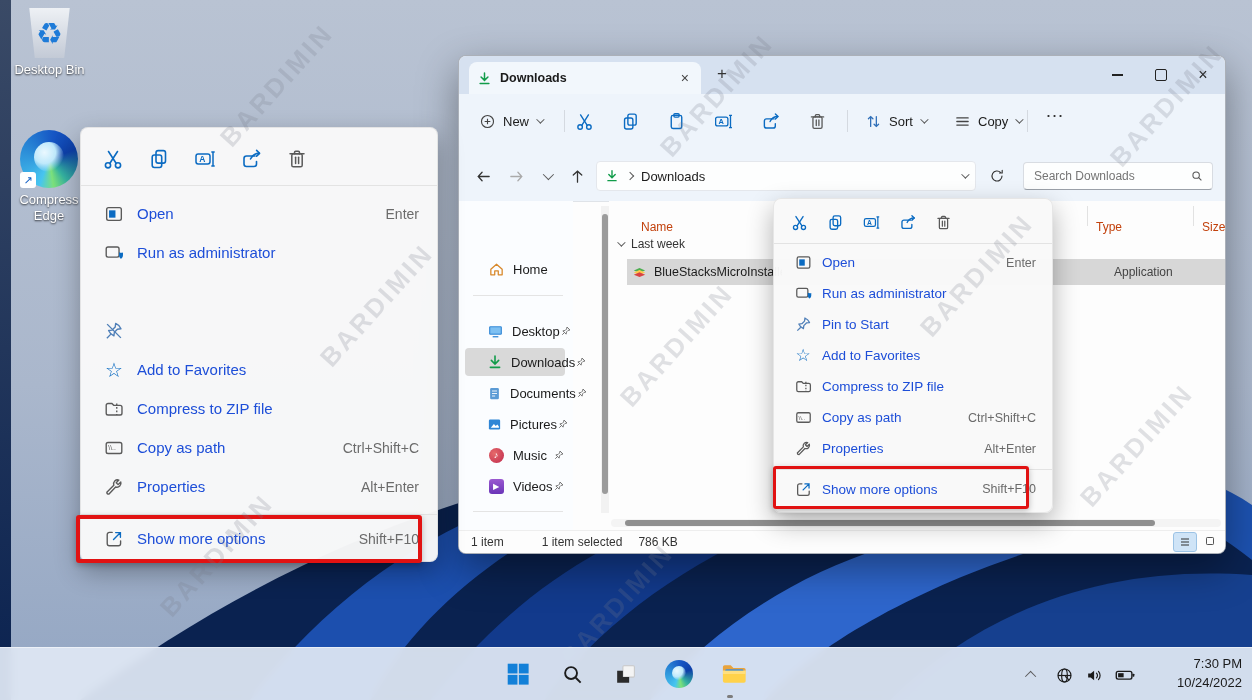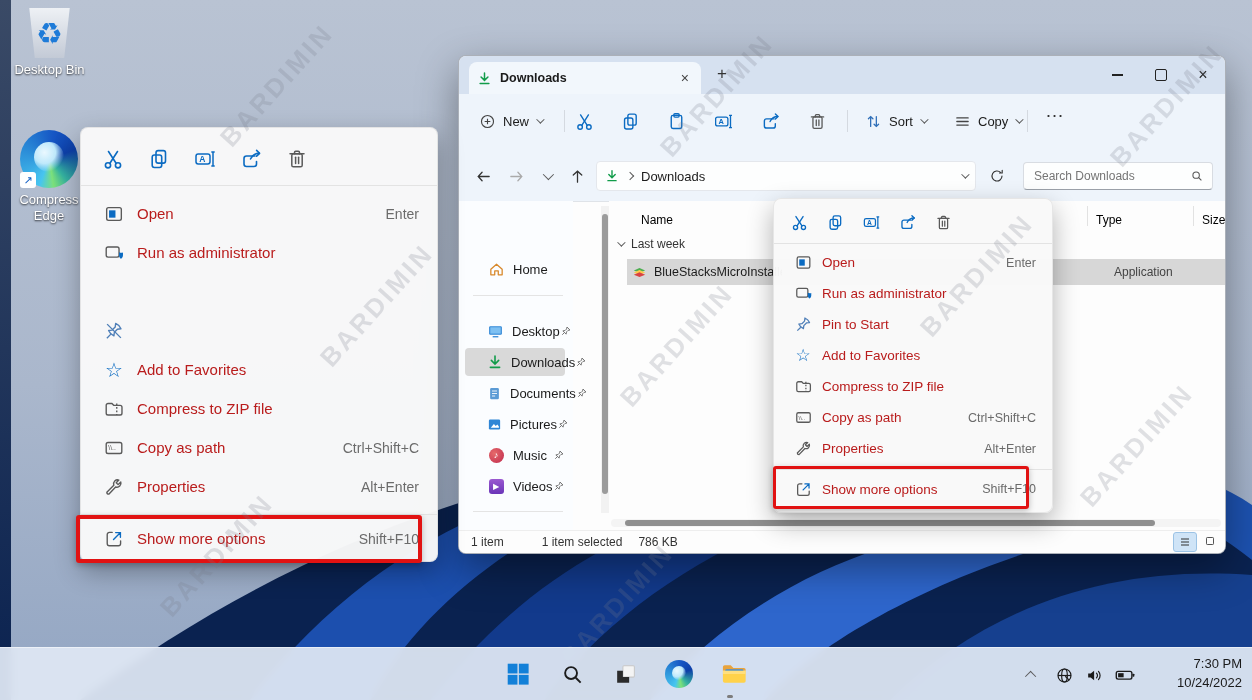--- a/index.html
+++ b/index.html
@@ -12,21 +12,21 @@
   
   .wm{color:rgba(120,125,135,.22);font-size:26px;font-weight:bold;letter-spacing:3px;
       transform:rotate(-48deg);pointer-events:none;z-index:40;}
   
   .dt-label{color:#fff;font-size:13px;text-align:center;text-shadow:0 1px 2px rgba(0,0,0,.8);line-height:1.25;}
   
   .menu{background:rgba(249,249,249,.97);border:1px solid rgba(0,0,0,.08);border-radius:8px;
         box-shadow:0 10px 26px rgba(0,0,0,.30);z-index:20;}
   .mi{position:absolute;left:10px;right:10px;display:flex;align-items:center;border-radius:4px;}
   .mi .ic{display:flex;align-items:center;justify-content:center;}
-  .mi .lbl{color:#b91c1c;flex:1;white-space:nowrap;}
+  .mi .lbl{color:#1d4ed8;flex:1;white-space:nowrap;}
   .mi .sc{color:#6b6b6b;white-space:nowrap;}
   .hairline{background:#e3e3e3;height:1px;}
   .iconrow{position:absolute;display:flex;align-items:center;}
   .redbox{border:4px solid #e11212;border-radius:3px;box-shadow:0 2px 6px rgba(0,0,0,.25);z-index:30;pointer-events:none;}
   
   .chev{display:inline-block;width:7px;height:7px;border-right:1.6px solid #5a5a5a;border-bottom:1.6px solid #5a5a5a;}
   .chev.d{transform:rotate(45deg) translateY(-2px);}
   .chev.r{transform:rotate(-45deg);}
   .chev.u{transform:rotate(-135deg) translateY(-2px);}
   .chev.sm{width:5px;height:5px;}
@@ -53,21 +53,21 @@
                    font-family:"Liberation Sans",sans-serif;}
   
   #sidebar{left:0;top:145px;width:114px;bottom:22px;background:#fbfdff;}
   .sb-item{position:absolute;left:6px;right:8px;height:28px;display:flex;align-items:center;border-radius:4px;font-size:13px;color:#1b1b1b;}
   .sb-item .ic{width:18px;height:18px;margin:0 8px 0 22px;display:flex;align-items:center;justify-content:center;}
   .sb-item.sel{background:#d9d9d9;}
   .pin{margin-left:auto;}
   .sb-sep{position:absolute;left:14px;right:10px;height:1px;background:#e4e4e4;}
   
   #filearea{left:150px;top:145px;right:0;bottom:37px;background:#fdfdfd;}
-  .colhead{position:absolute;top:12px;font-size:12px;color:#000000;}
+  .colhead{position:absolute;top:19px;font-size:12px;color:#c2410c;}
   .colsep{position:absolute;top:5px;width:1px;height:20px;background:#e2e2e2;}
   #grouprow{position:absolute;left:8px;top:36px;display:flex;align-items:center;font-size:12px;color:#333;}
   #filerow{position:absolute;left:18px;right:0;top:58px;height:26px;background:#d7d7d7;display:flex;align-items:center;}
   #filerow .fname{font-size:12.5px;color:#1b1b1b;margin-left:6px;white-space:nowrap;overflow:hidden;max-width:128px;}
   #filerow .ftype{position:absolute;left:487px;font-size:12px;color:#444;}
   
   #v-scroll{left:142px;top:150px;width:8px;bottom:40px;background:#f2f2f2;}
   #v-thumb{position:absolute;left:1px;right:1px;top:8px;height:280px;background:#9b9b9b;border-radius:3px;}
   #h-scroll{left:152px;right:4px;bottom:26px;height:8px;background:#f4f4f4;border-radius:4px;}
   #h-thumb{position:absolute;left:14px;width:530px;top:1px;height:6px;background:#8f8f8f;border-radius:3px;}

